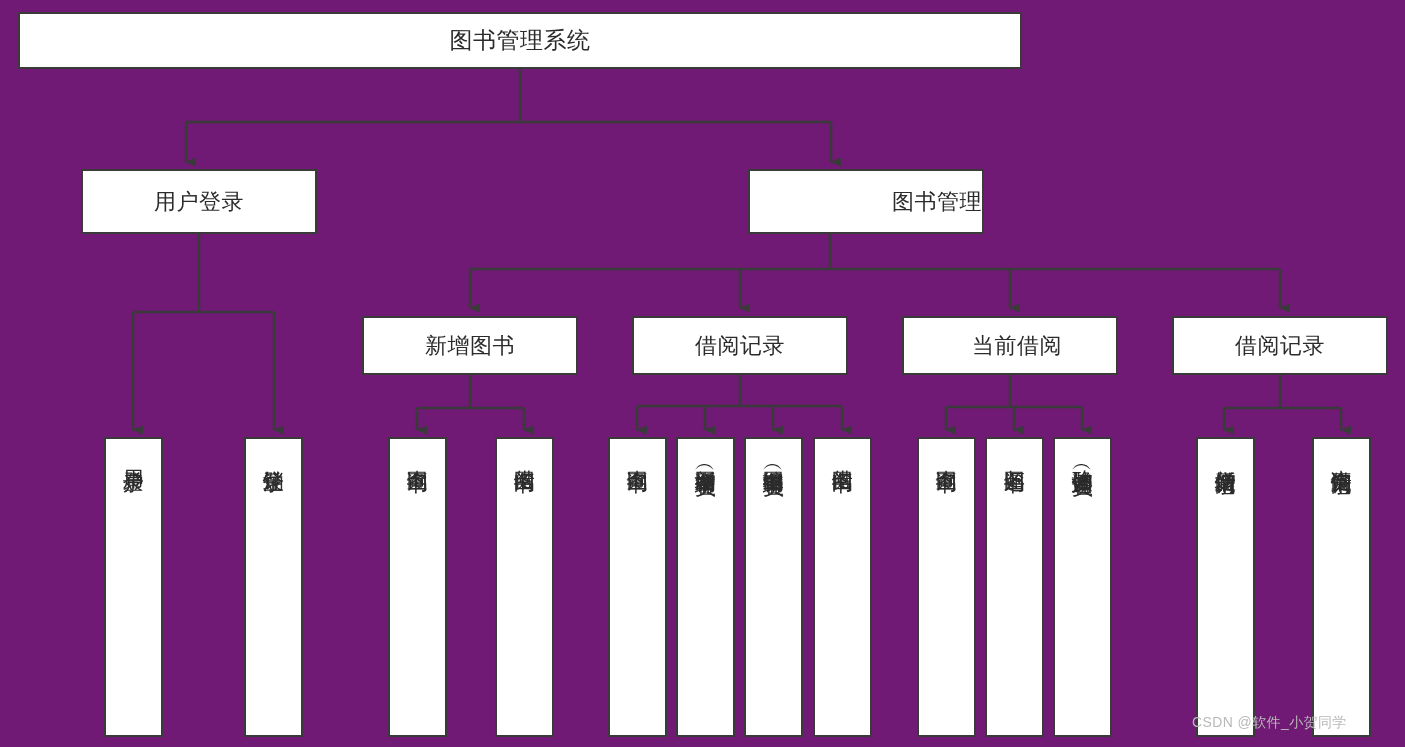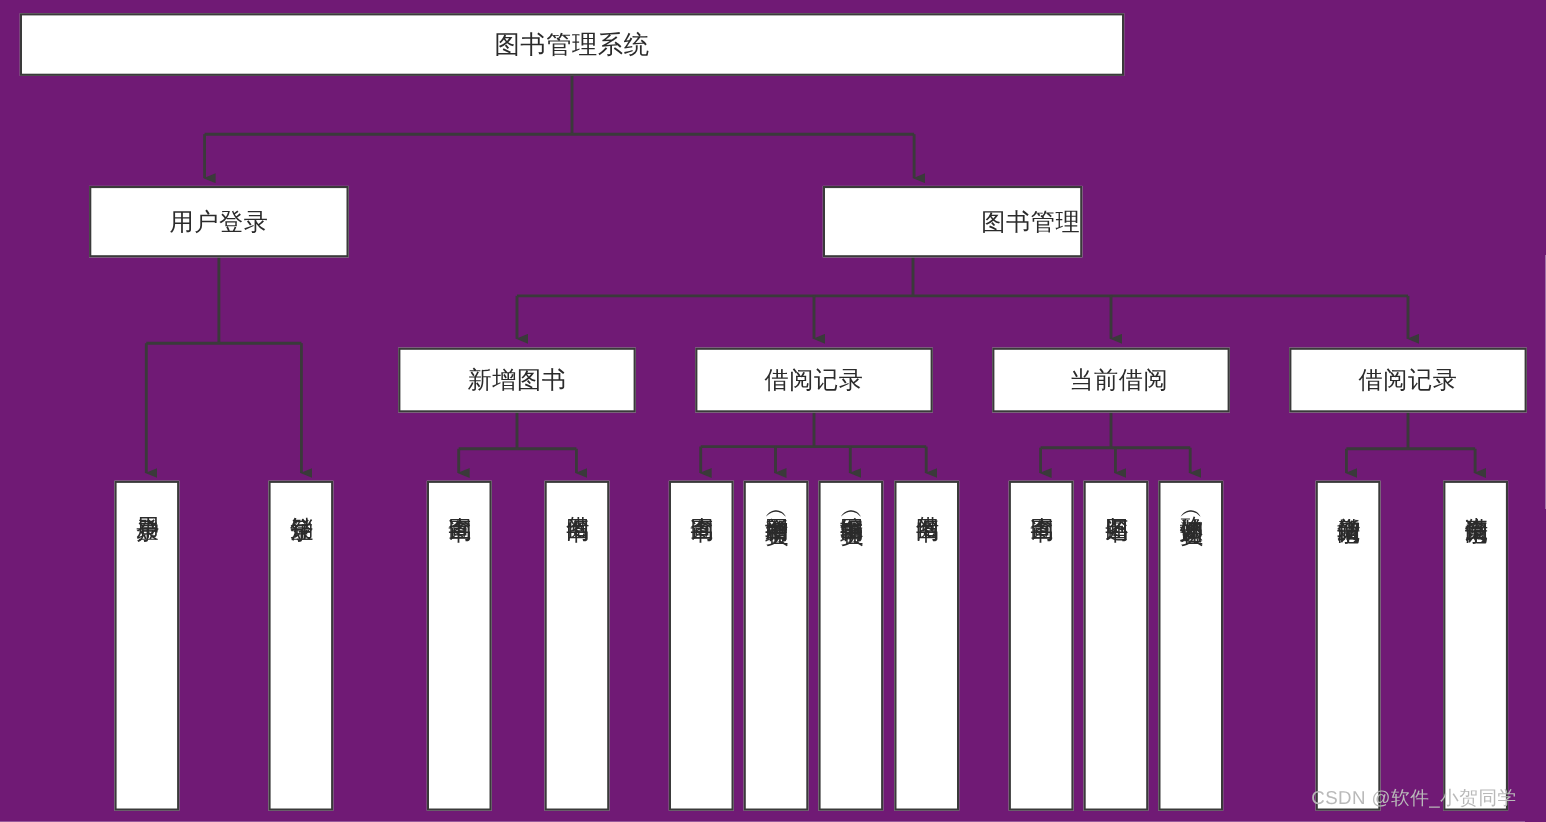--- a/index.html
+++ b/index.html
@@ -46,21 +46,21 @@
     line-height:1.12;
     letter-spacing:1px;
     white-space:normal;
   }
   .v-node.tall .lbl{font-size:21px;}
 
   #watermark{
     position:absolute;
     left:1192px;
     top:714px;
-    font-size:17px;
+    font-size:14px;
     color:#b9b9b9;
     white-space:nowrap;
     letter-spacing:0.4px;
     pointer-events:none;
   }
 </style>
 </head>
 <body>
 
 <div id="stage">

